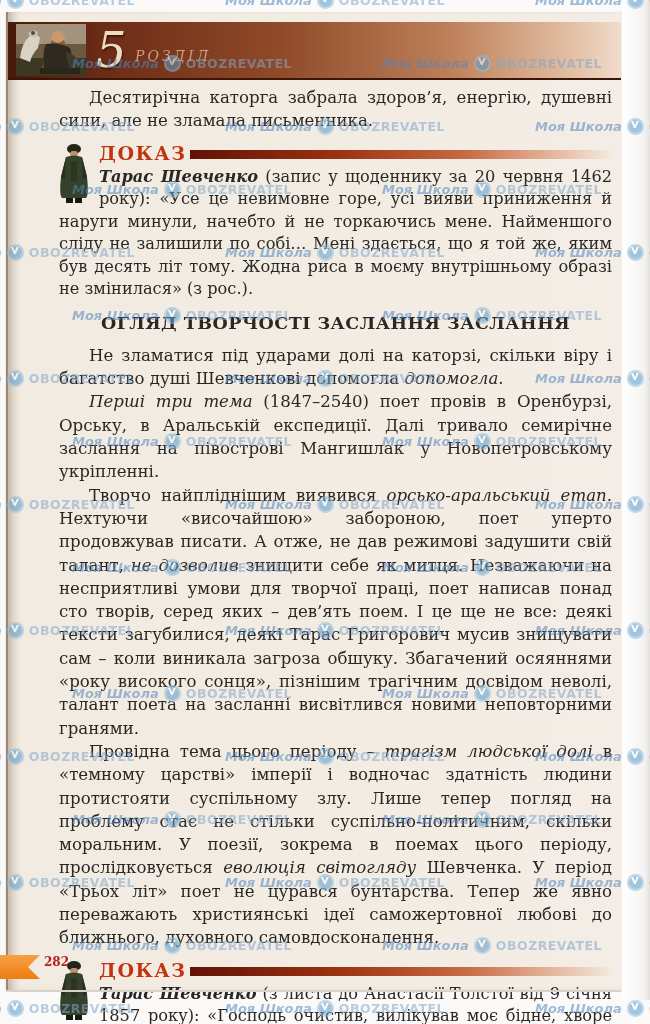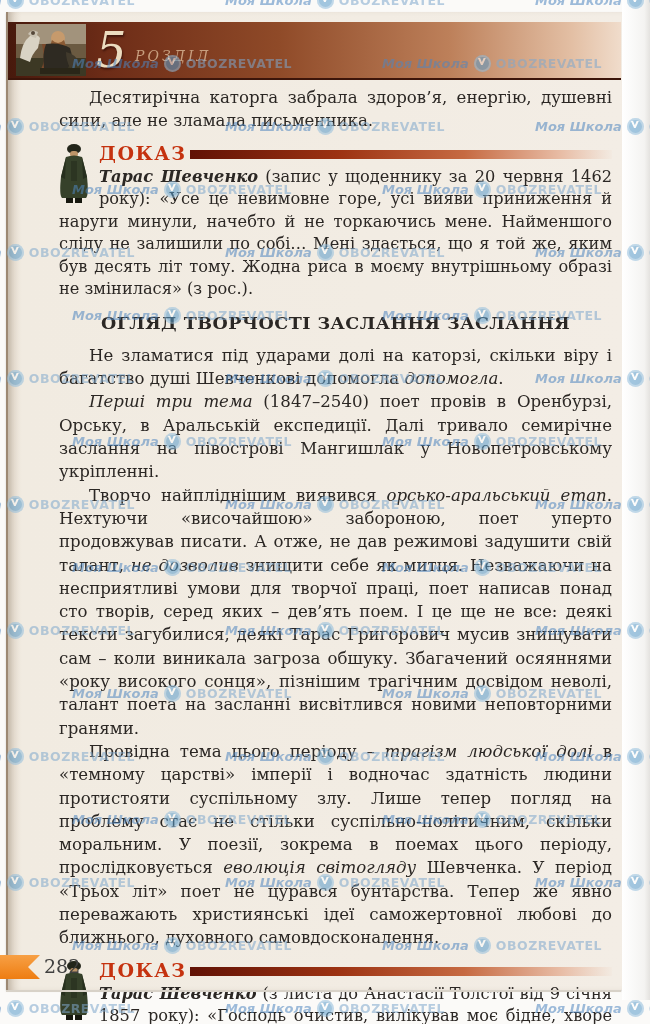--- a/index.html
+++ b/index.html
@@ -37,21 +37,21 @@
            font-family:"DejaVu Serif","Liberation Serif",serif;}
   .proof-rule{flex:1;height:9px;margin-top:2px;
            background:linear-gradient(to right,#611205,#9c3212 35%,#c66a42 65%,#e8bda6 88%,rgba(240,220,205,.15));}
   .proof-text{font-size:16.2px;line-height:22.5px;text-align:justify;}
   .proof-text i{font-style:italic;}
   .proof-text i.b{font-weight:bold;}
   
   .ribbon{position:absolute;left:0;top:955px;width:40px;height:24px;
           background:linear-gradient(#f7a045,#ee7d12);
           clip-path:polygon(0 0,100% 0,70% 50%,100% 100%,0 100%);}
-  .page-number{position:absolute;left:44px;top:955px;font-weight:normal;font-size:19px;color:#404040;}
+  .page-number{position:absolute;left:44px;top:955px;font-weight:bold;font-size:12px;color:#b91c1c;}
   .bottom-edge{position:absolute;left:6px;top:990px;width:615px;height:2px;background:#d8d2c8;}
   
   .wm-layer{position:absolute;inset:0;z-index:9;pointer-events:none;opacity:.55;border-radius:14px;}
   .wm-tile{position:absolute;display:flex;align-items:center;gap:5px;white-space:nowrap;
            font-family:"DejaVu Sans","Liberation Sans",sans-serif;}
   .wm-school{font-style:italic;font-weight:bold;font-size:13px;color:#4f86c0;}
   .wm-brand{font-size:12.5px;font-weight:bold;letter-spacing:.5px;color:#7fa8cd;}
   .wm-circle{width:17px;height:17px;border-radius:50%;background:#5a9ccb;position:relative;
            box-shadow:inset 0 0 0 2px rgba(255,255,255,.35);}
   .wm-circle::after{content:"";position:absolute;left:4px;top:3px;width:8px;height:7px;

